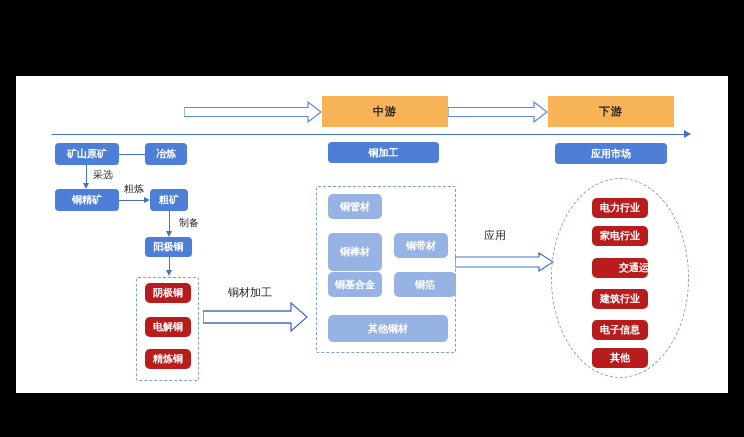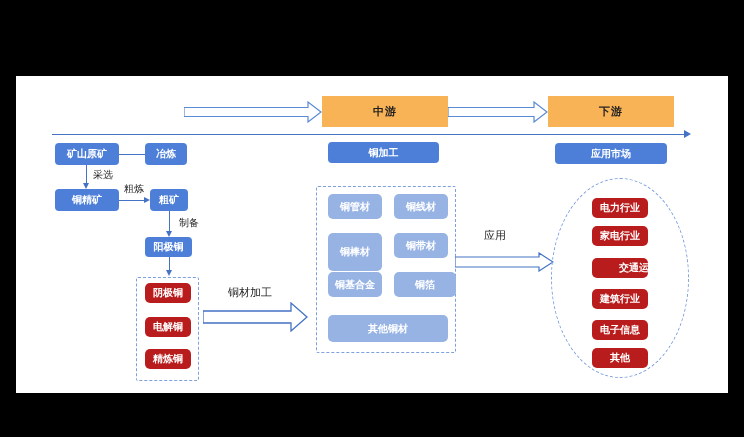--- a/index.html
+++ b/index.html
@@ -128,23 +128,20 @@
 
     <div class="abs flowlabel big" style="left:212px;top:209px;">铜材加工</div>
     <svg class="abs" style="left:187px;top:226px;" width="105" height="30">
       <polygon points="0,9 88,9 88,1 104,15 88,29 88,21 0,21" fill="#ffffff" stroke="#4472C4" stroke-width="1.3"></polygon>
     </svg>
 
     <div class="abs dashed-box" style="left:300px;top:110px;width:140px;height:167px;"></div>
     <div class="abs box-light box-mid" style="left:312px;top:118px;width:54px;height:25px;">
       <span>铜管材</span>
     </div>
-    <div class="abs box-light box-mid" style="left:378px;top:118px;width:54px;height:25px;">
-      <span>铜线材</span>
-    </div>
     <div class="abs box-light box-mid" style="left:312px;top:157px;width:54px;height:38px;">
       <span>铜棒材</span>
     </div>
     <div class="abs box-light box-mid" style="left:378px;top:157px;width:54px;height:25px;">
       <span>铜带材</span>
     </div>
     <div class="abs box-light box-mid" style="left:312px;top:196px;width:54px;height:25px;">
       <span>铜基合金</span>
     </div>
     <div class="abs box-light box-mid" style="left:378px;top:196px;width:62px;height:25px;">

